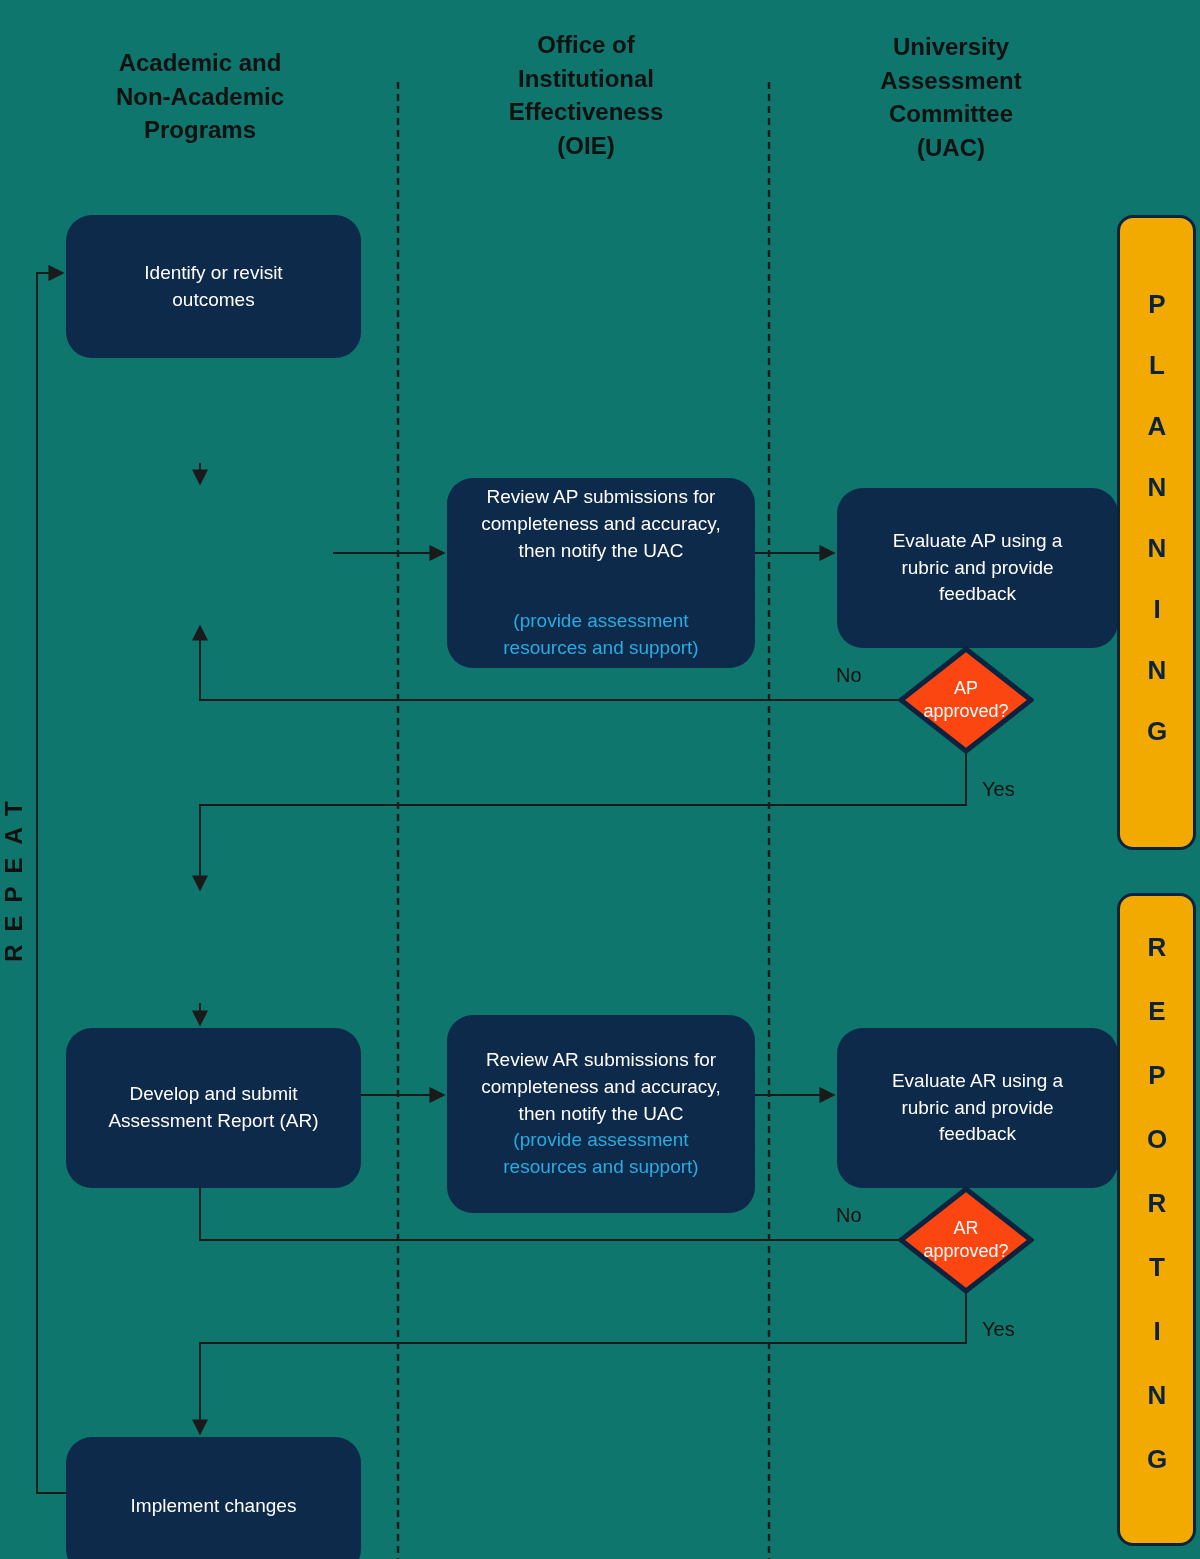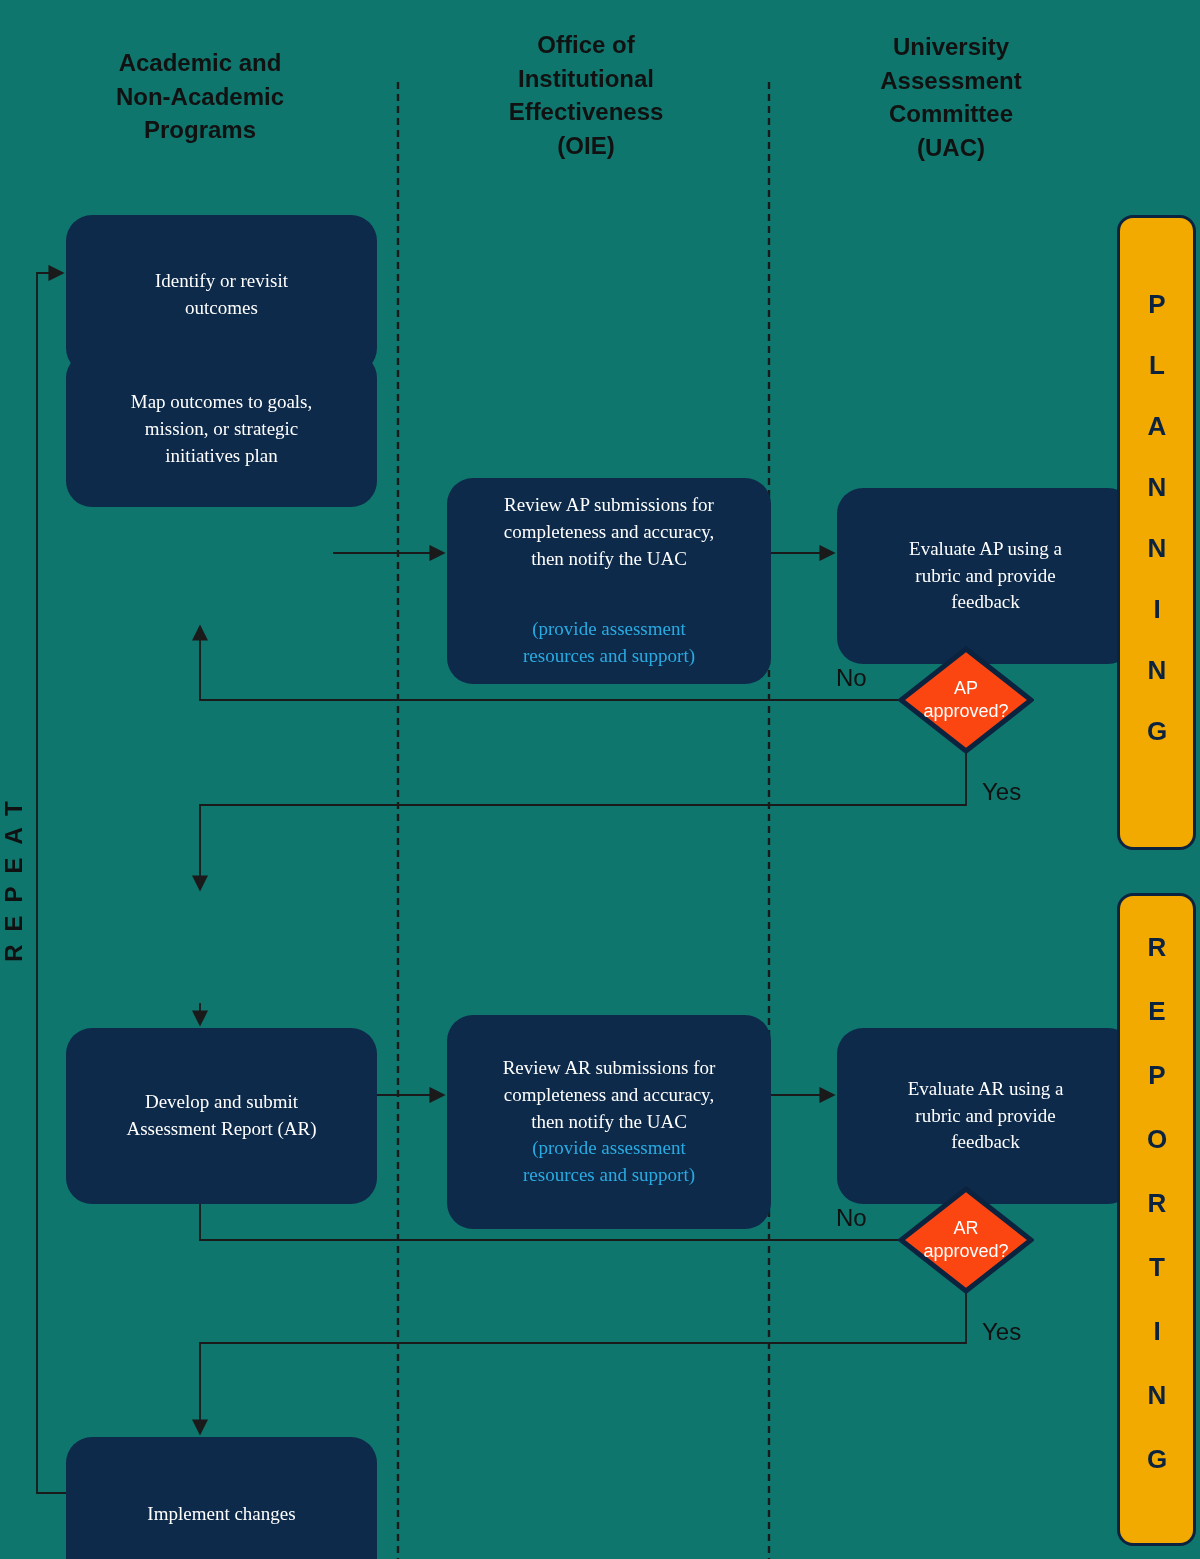--- a/index.html
+++ b/index.html
@@ -5,37 +5,37 @@
   html,body{margin:0;padding:0;background:#ffffff;}
   body{font-family:"Liberation Sans","DejaVu Sans",sans-serif;}
   #canvas{position:relative;width:1200px;height:1559px;background:#0f766e;overflow:hidden;}
   #connectors{position:absolute;left:0;top:0;width:1200px;height:1559px;}
 
   .lane-header{position:absolute;text-align:center;font-weight:bold;font-size:24px;
     line-height:1.4;color:#111;white-space:pre-line;}
 
   .pbox{position:absolute;background:#0E2A4A;border-radius:26px;color:#ffffff;
     display:flex;flex-direction:column;align-items:center;justify-content:center;
-    text-align:center;font-size:19px;line-height:1.42;white-space:pre-line;padding:22px;font-family:Liberation Serif, serif;}
+    text-align:center;font-size:19px;line-height:1.42;white-space:pre-line;padding:14px;}
   .pbox .note{color:#29ABE2;}
 
   .diamond{position:absolute;}
   .diamond .dlabel{position:absolute;inset:0;display:flex;align-items:center;justify-content:center;
     text-align:center;color:#ffffff;font-size:18px;line-height:1.3;white-space:pre-line;}
 
   .phase-bar{position:absolute;width:79px;background:#F2A900;border:3px solid #0C2340;
     border-radius:16px;box-sizing:border-box;display:flex;align-items:center;justify-content:center;}
   .phase-text{writing-mode:vertical-lr;text-orientation:upright;font-weight:bold;
     font-size:26px;color:#0C2340;}
 
   .repeat-label{position:absolute;left:-114px;top:859px;width:260px;height:32px;
     transform:rotate(-90deg);text-align:center;font-weight:bold;font-size:24px;
     letter-spacing:13px;color:#111;}
 
-  .edge-label{position:absolute;font-size:24px;color:#111;}
+  .edge-label{position:absolute;font-size:20px;color:#111;}
 </style>
 </head>
 <body>
 
 <div id="canvas">
 
   <svg id="connectors" viewBox="0 0 1200 1559" xmlns="http://www.w3.org/2000/svg">
     <defs>
       <marker id="ah" markerWidth="9" markerHeight="9" viewBox="0 0 10 10" refX="9" refY="5" orient="auto">
         <path d="M0,0 L10,5 L0,10 z" fill="#1A1A1A"></path>
@@ -72,23 +72,20 @@
 (OIE)</div>
   <div class="lane-header" style="left:811px;top:30px;width:280px;">University
 Assessment
 Committee
 (UAC)</div>
 
   <div class="repeat-label">REPEAT</div>
 
   <div class="pbox" style="left:66px;top:215px;width:267px;height:115px;">Identify or revisit
 outcomes</div>
-  <div class="pbox" style="left:66px;top:352px;width:267px;height:111px;">Map outcomes to goals,
-mission, or strategic
-initiatives plan</div>
   <div class="pbox" style="left:66px;top:1028px;width:267px;height:132px;">Develop and submit
 Assessment Report (AR)</div>
   <div class="pbox" style="left:66px;top:1437px;width:267px;height:110px;">Implement changes</div>
 
   <div class="pbox" style="left:447px;top:478px;width:280px;height:162px;gap:44px;">
     <span>Review AP submissions for
 completeness and accuracy,
 then notify the UAC</span>
     <span class="note">(provide assessment
 resources and support)</span>

